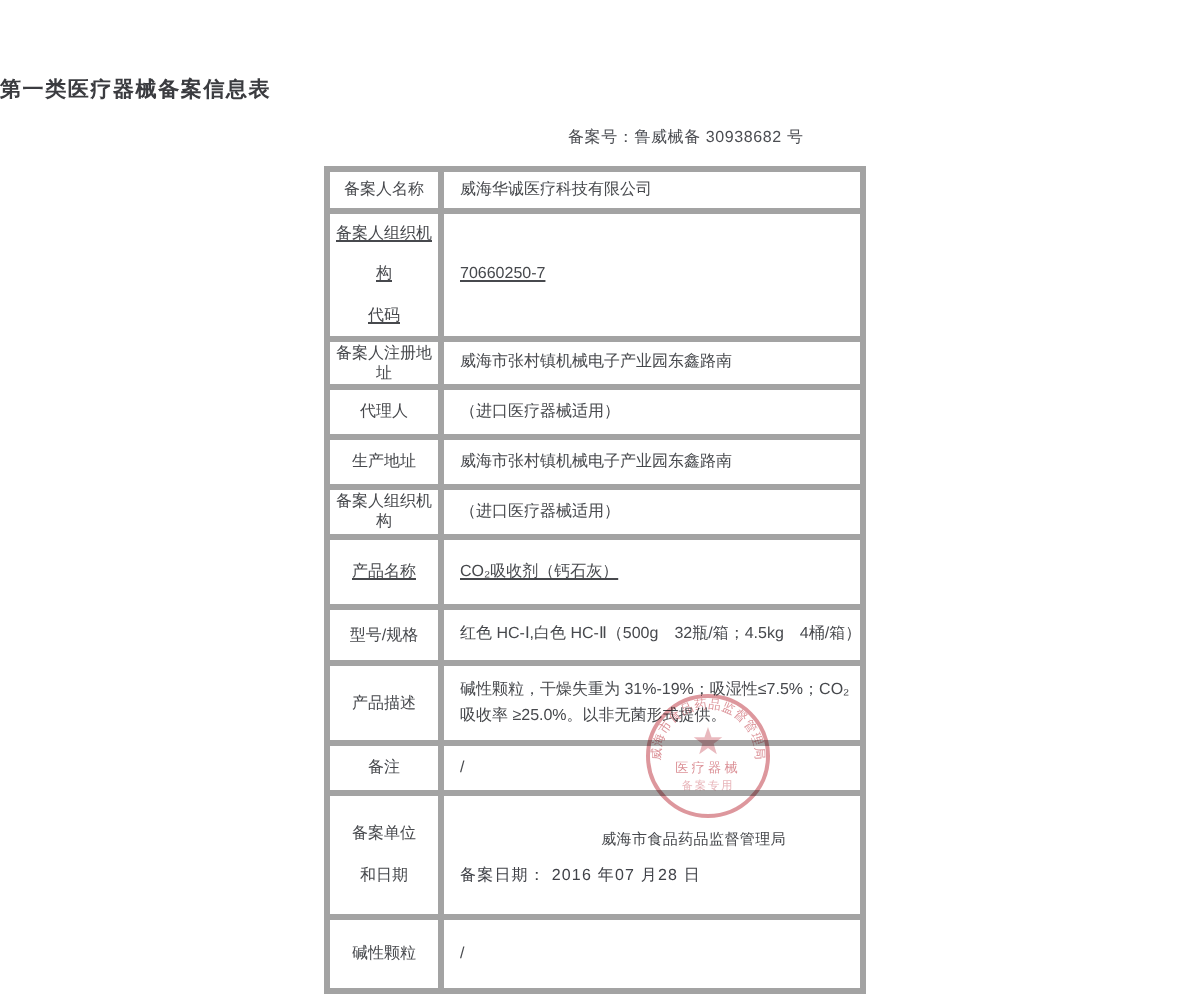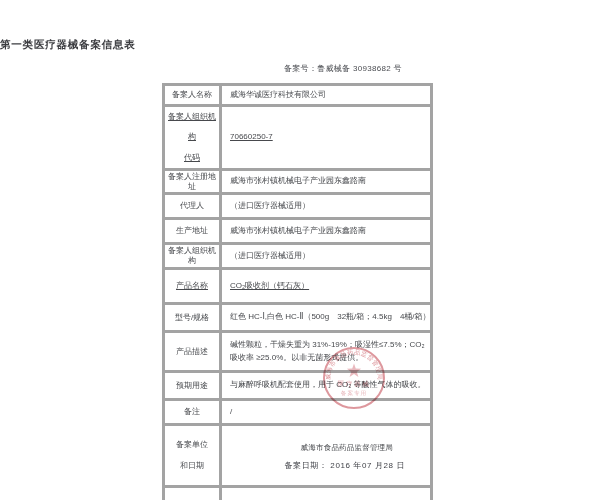--- a/index.html
+++ b/index.html
@@ -35,21 +35,21 @@
   td.val{padding:1px 4px 1px 8px;line-height:1.55;}
   tr.nowrap td.val{white-space:nowrap;letter-spacing:0;}
   
   tr.h16 td{height:16px;} tr.h39 td{height:39px;text-decoration:underline;} tr.h19 td{height:19px;}
   tr.h20 td{height:20px;} tr.h30 td{height:30px;text-decoration:underline;} tr.h23 td{height:23px;margin-left:32px;}
   tr.h35 td{height:35px;} tr.h57 td{height:57px;} tr.h32 td{height:32px;}
   
   .filing-cell{width:100%;}
   .authority{ text-align:right;padding-right:33px;padding-top:3px;
     font-size:7.5px;color:#46484c;letter-spacing:.2px;}
-  .filing-date{ text-align:right;padding-right:21px;margin-top:6px;
+  .filing-date{ padding-right:21px;margin-top:6px;
     font-size:8px;color:#404248;letter-spacing:.6px;}
   
   .stamp{
     position:absolute;left:320px;top:344px;width:68px;height:68px;
     mix-blend-mode:multiply;opacity:.82;pointer-events:none;
   }
   .slash{font-size:8px;}
 </style>
 </head>
 <body>
@@ -98,24 +98,20 @@
         <td class="val">CO₂吸收剂（钙石灰）</td>
       </tr>
       <tr class="h23 nowrap">
         <td class="lbl">型号/规格</td>
         <td class="val">红色 HC-Ⅰ,白色 HC-Ⅱ（500g　32瓶/箱；4.5kg　4桶/箱）</td>
       </tr>
       <tr class="h35">
         <td class="lbl">产品描述</td>
         <td class="val">碱性颗粒，干燥失重为 31%-19%；吸湿性≤7.5%；CO₂吸收率 ≥25.0%。以非无菌形式提供。</td>
       </tr>
-      <tr class="h23">
-        <td class="lbl">预期用途</td>
-        <td class="val">与麻醉呼吸机配套使用，用于 CO₂ 等酸性气体的吸收。</td>
-      </tr>
       <tr class="h20">
         <td class="lbl">备注</td>
         <td class="val slash">/</td>
       </tr>
       <tr class="h57 multiline">
         <td class="lbl">
           <span>备案单位</span><br>
           <span>和日期</span>
         </td>
         <td class="val">

